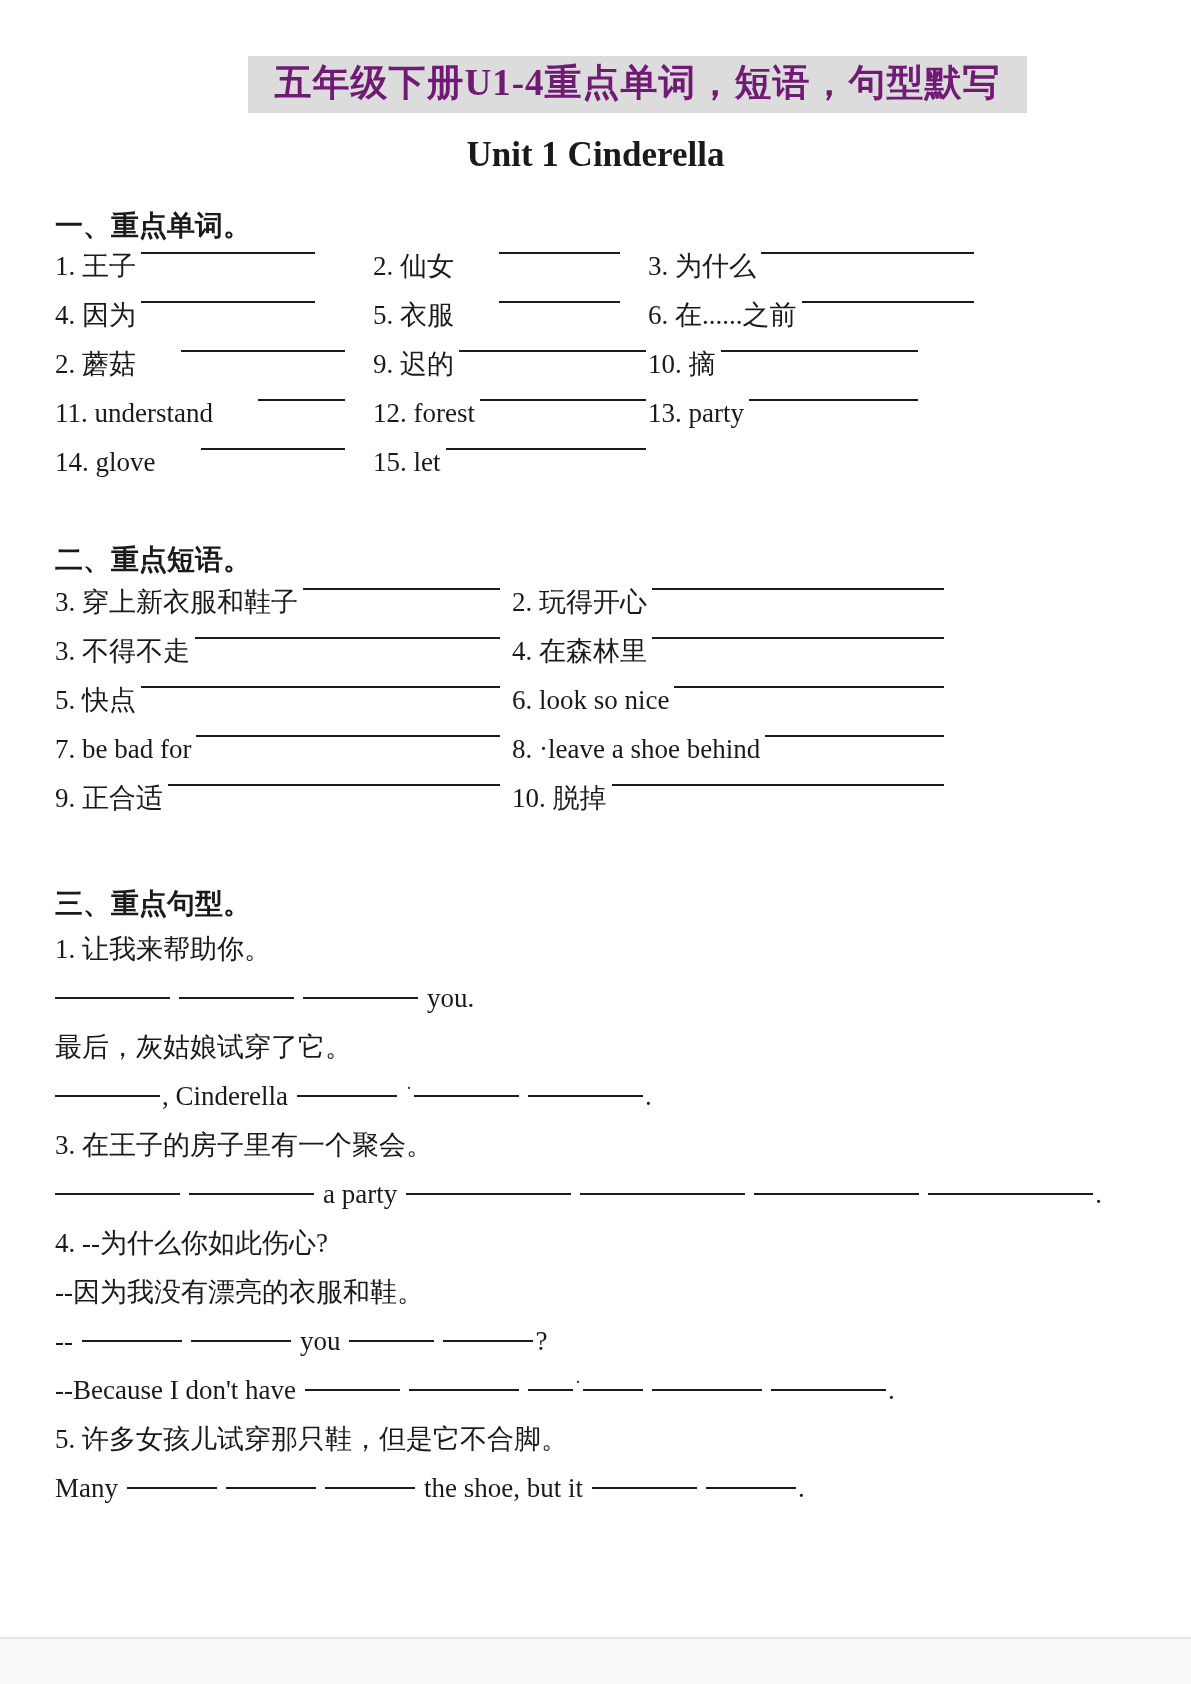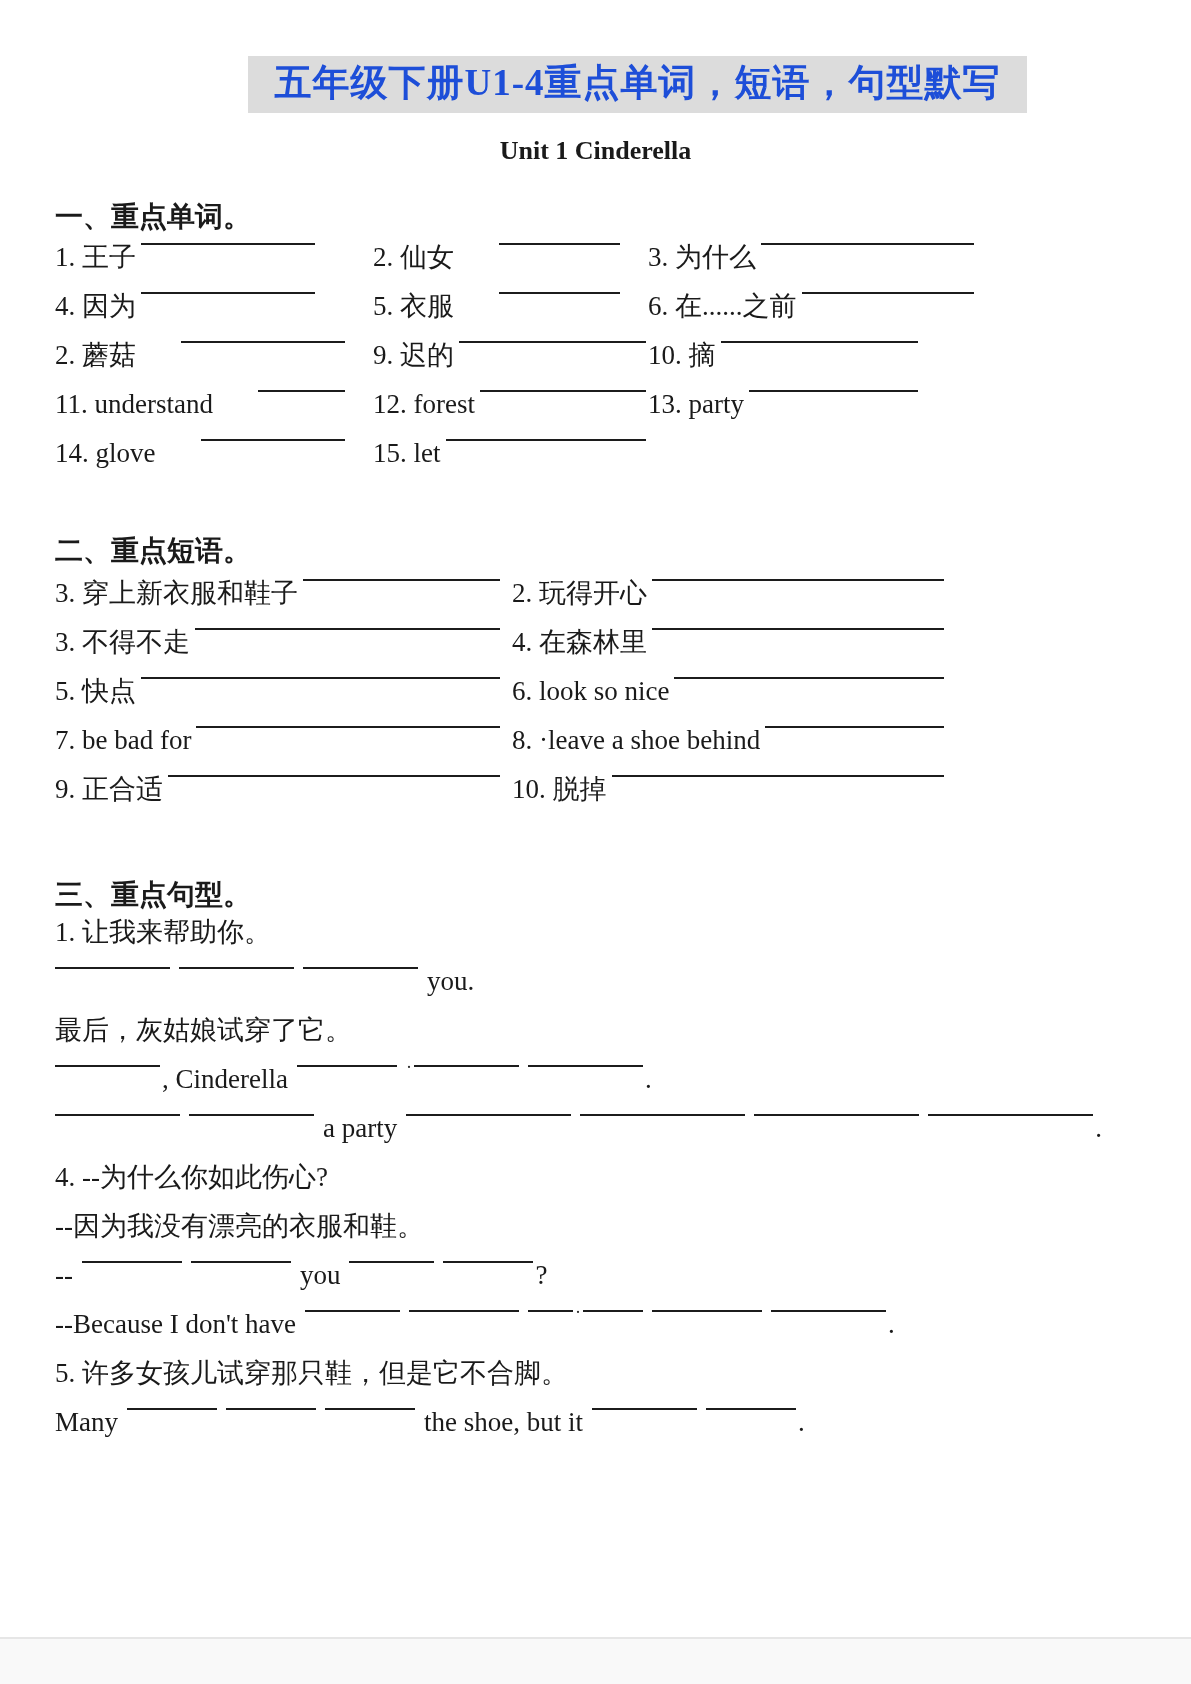--- a/index.html
+++ b/index.html
@@ -4,46 +4,46 @@
 <style>
   html,body{margin:0;padding:0;}
   body{
     width:1191px;height:1684px;background:#ffffff;position:relative;
     font-family:"Liberation Serif","DejaVu Serif",serif;color:#1a1a1a;
     overflow:hidden;
   }
   .sheet{padding:0 55px;}
   .band-wrap{padding-top:56px;text-align:center;}
   .band{
-    display:inline-block;background:#dcdcdc;color:#1d4ed8;font-weight:bold;
+    display:inline-block;background:#dcdcdc;color:#701a75;font-weight:bold;
     font-size:37px;line-height:1.1;padding:7px 26px 9px;position:relative;left:42px;
     letter-spacing:1px;
   }
-  .subtitle{text-align:center;font-size:26px;font-weight:bold;margin-top:24px;line-height:1.05;}
+  .subtitle{text-align:center;font-size:35px;font-weight:bold;margin-top:24px;line-height:1.05;}
   .sec-h{font-size:28px;font-weight:bold;line-height:1.1;}
   .sec-h.first{margin-top:38px;}
   .sec-h.second{margin-top:48px;}
   .sec-h.third{margin-top:56px;}
   .wgrid{display:grid;grid-template-columns:318px 275px 328px;margin-top:10px;}
   .pgrid{display:grid;grid-template-columns:457px 434px;margin-top:12px;}
   .cell{
     height:49px;display:flex;align-items:flex-start;box-sizing:border-box;
     padding-bottom:7px;font-size:27px;
   }
   .cell .label{line-height:1.05;white-space:pre;margin-right:5px;}
   .wc1{padding-right:58px;}
   .wc2{padding-right:28px;gap:40px;}
   .wc3{padding-right:2px;}
   .pc1{padding-right:12px;}
   .pc2{padding-right:2px;}
   .bl{display:inline-block;height:0;border-bottom:2px solid #1c1c1c;}
   .cell .bl{flex:1;}
   .slist{margin-top:8px;}
   .sline{
-    height:49px;display:flex;align-items:flex-start;box-sizing:border-box;
+    height:49px;display:flex;align-items:center;box-sizing:border-box;
     padding-bottom:7px;font-size:27px;column-gap:9px;
   }
   .sline span{line-height:1.05;white-space:pre;}
   .tight{margin-left:-7px;}
   .mdot{font-size:18px;transform:translateY(-7px);color:#333;}
   .w45{width:45px;}.w60{width:60px;}.w85{width:85px;}.w90{width:90px;}
   .w95{width:95px;}.w100{width:100px;}.w105{width:105px;}.w110{width:110px;}
   .w115{width:115px;}.w125{width:125px;}.w165{width:165px;}
   .page-break{
     position:absolute;left:0;right:0;top:1637px;height:47px;
@@ -189,20 +189,23 @@
     <div class="sline">
       <span class="bl w105"></span>
       <span class="tight">, Cinderella</span>
       <span class="bl w100"></span>
       <span class="mdot">·</span>
       <span class="bl w105 tight"></span>
       <span class="bl w115"></span>
       <span class="tight">.</span>
     </div>
 
+    <div class="sline">
+        <span>3. 在王子的房子里有一个聚会。</span>
+      </div>
 
     <div class="sline">
       <span class="bl w125"></span>
       <span class="bl w125"></span>
       <span>a party</span>
       <span class="bl w165"></span>
       <span class="bl w165"></span>
       <span class="bl w165"></span>
       <span class="bl w165"></span>
       <span class="tight">.</span>

